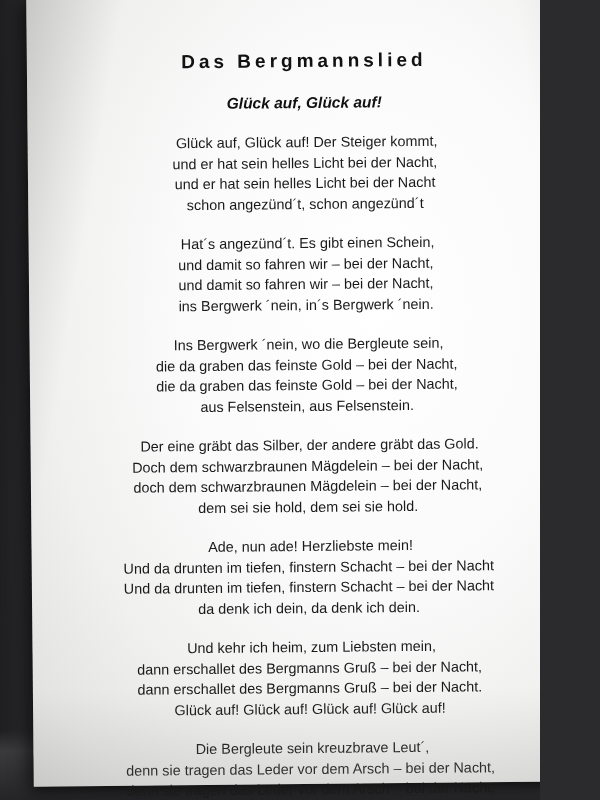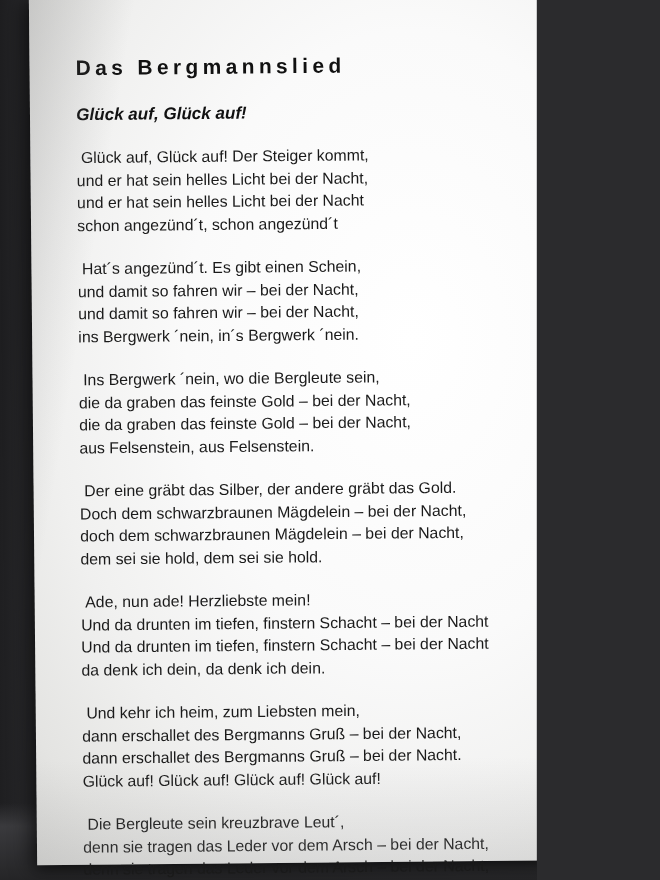--- a/index.html
+++ b/index.html
@@ -8,25 +8,26 @@
   }
   body {
     width: 600px;
     height: 800px;
     overflow: hidden;
     background: #2b2b2d;
     font-family: "Liberation Sans", sans-serif;
   }
   .scene {
     position: relative;
-    width: 488px;
+    width: 540px;
     height: 800px;
     background:
       linear-gradient(115deg, #3a3a3c 0%, #2e2e30 18%, #454548 30%, #303032 45%, #4a4a4d 60%, #37373a 78%, #2a2a2c 100%);
     overflow: hidden;
+    text-align: center;
   }
   
   .fabric-left {
     position: absolute;
     left: 0; top: 0;
     width: 90px; height: 800px;
     background: linear-gradient(90deg, #1d1d1f 0%, #313134 55%, #46464a 100%);
     opacity: .95;
   }
   .fabric-bottom {

